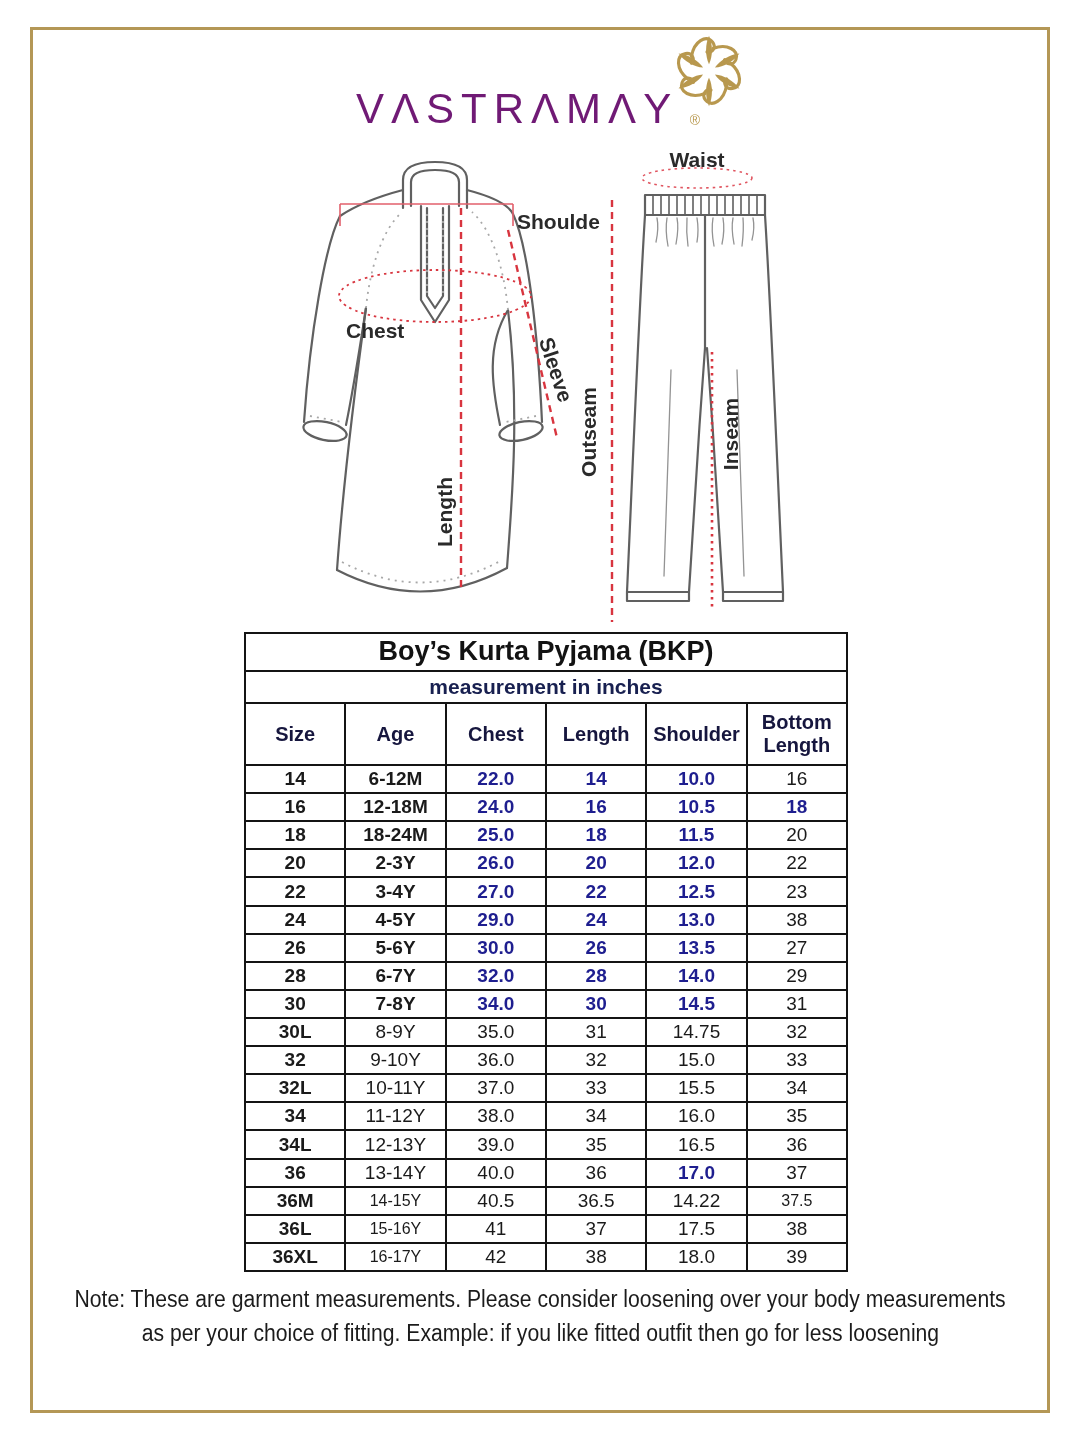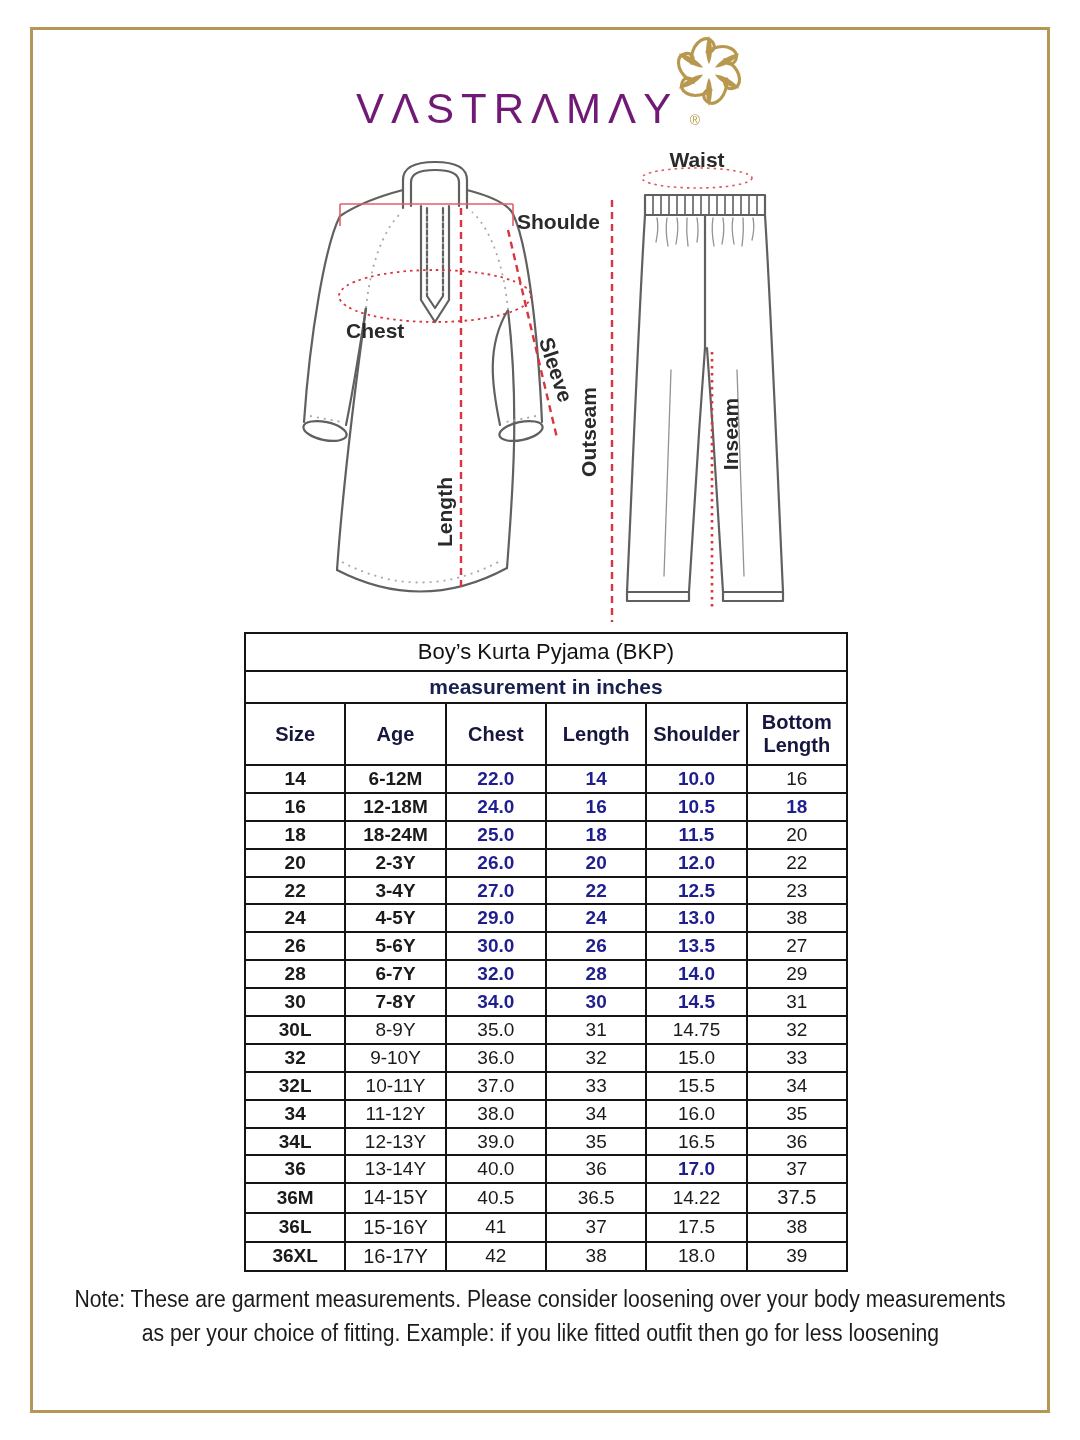--- a/index.html
+++ b/index.html
@@ -28,27 +28,27 @@
   
   .size-table{
     position:absolute;left:244px;top:632px;width:604px;height:640px;
     border-collapse:collapse;table-layout:fixed;
   }
   .size-table th,.size-table td{
     border:2px solid #141414;text-align:center;vertical-align:middle;
     padding:1px 2px;line-height:1.15;
   }
   .size-table col{width:16.66%;}
-  .t-title{height:34px;font-size:22px;font-weight:normal;color:#121212;}
+  .t-title{height:34px;font-size:27px;font-weight:bold;color:#121212;}
   .t-sub{height:28px;font-size:21px;font-weight:bold;color:#182050;}
   .t-colhead{height:58px;font-size:20px;font-weight:bold;color:#16163e;vertical-align:bottom;padding-bottom:5px;}
   .size-table tbody td{font-size:19px;font-weight:400;color:#1a1a1a;}
   .size-table tbody td.b{font-weight:bold;}
   .size-table tbody td.n{font-weight:bold;color:#1e1e8f;}
-  .size-table tbody td.s{font-size:20px;}
+  .size-table tbody td.s{font-size:16px;}
   
   .note{
     position:absolute;left:33px;right:33px;top:1282px;text-align:center;
     font-size:23px;color:#1b1b1b;line-height:34px;
   }
   .note span{display:inline-block;transform:scaleX(0.92);white-space:nowrap;}
 </style>
 </head>
 <body>
 

